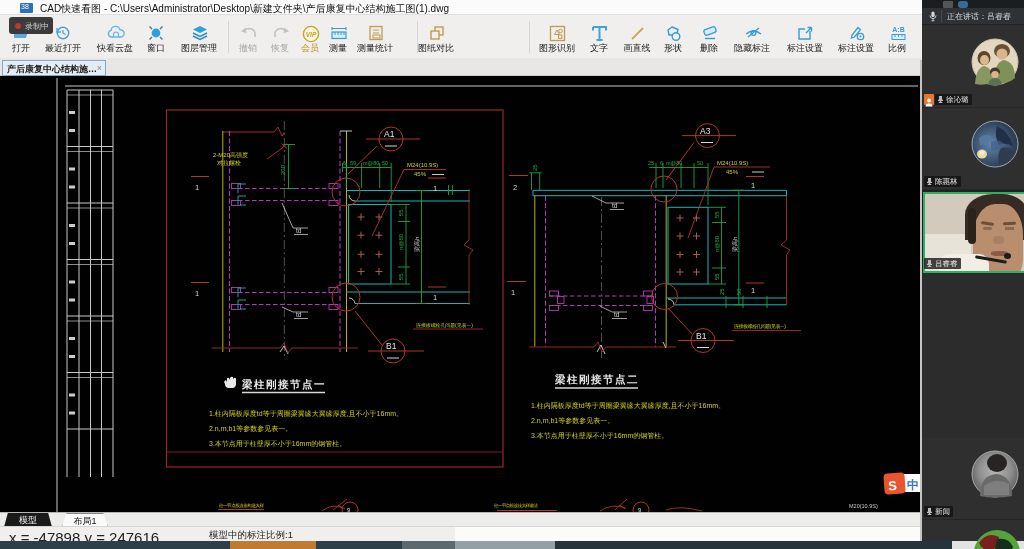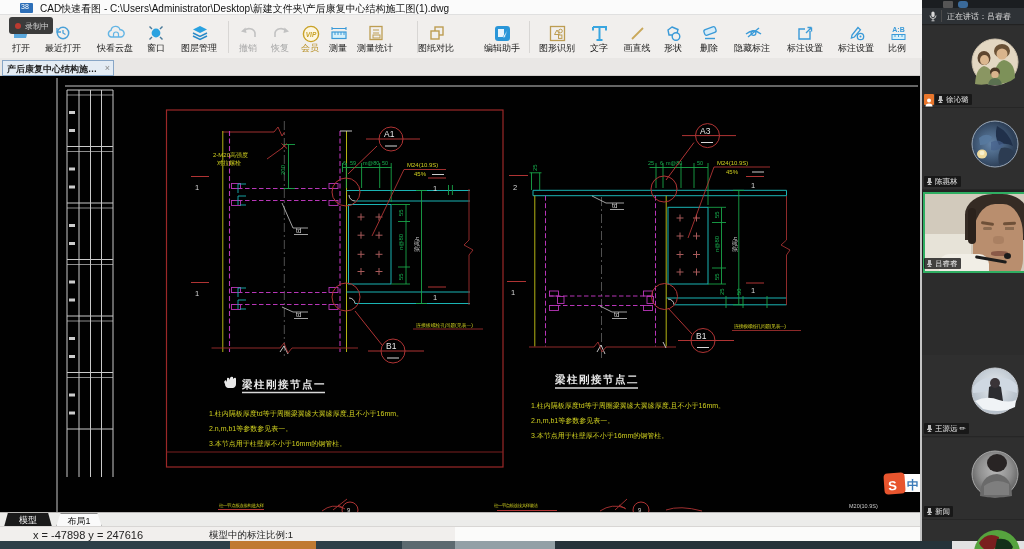--- a/index.html
+++ b/index.html
@@ -18,34 +18,34 @@
 .titem .lb { position:absolute; left:50%; transform:translateX(-50%); top:27px; font-size:9px; color:#1a1a1a; white-space:nowrap; }
 .titem .lb.dis { color:#a8a8a8; }
 .titem .lb.gold { color:#b8912a; }
 .tsep { position:absolute; top:6px; width:1px; height:32px; background:#d8d6d4; }
 
 #recbadge { position:absolute; left:9px; top:17px; width:44px; height:17px; background:#3b3b3b; border-radius:3px; z-index:30; }
 #recbadge .dot { position:absolute; left:6px; top:6px; width:6px; height:6px; border-radius:50%; background:#bb3a30; }
 #recbadge .t { position:absolute; left:16px; top:4px; font-size:8px; color:#cccccc;text-align:center; }
 
 #doctabs { position:absolute; left:0; top:58px; width:922px; height:18px; background:#e9e7e5; border-bottom:1px solid #d0cecc; }
-#doctab { position:absolute; left:2px; top:2px; width:112px; height:16px; background:#e4ecf4; border:1px solid #88a6c6; }
+#doctab { position:absolute; left:2px; top:2px; width:104px; height:16px; background:#e4ecf4; border:1px solid #88a6c6; }
 #doctab .t { position:absolute; left:4px; top:2px; font-size:9px; font-weight:bold; color:#222; white-space:nowrap; }
 #doctab .x { position:absolute; right:3px; top:2px; font-size:9px; color:#888; }
 #doctab .under { position:absolute; left:-2px; top:15px; width:128px; height:3px; background:#2a5a9c; }
 
 #canvas { position:absolute; left:0; top:76px; width:922px; height:436px; background:#010101; overflow:hidden; }
 
 #modeltabs { position:absolute; left:0; top:512px; width:922px; height:14px; background:#ececea; border-top:1px solid #b8b6b4; }
 .mtab { position:absolute; top:0px; height:14px; font-size:9px; line-height:14px; text-align:center; }
 #mtab1 { left:4px; width:48px; background:#1a1a1a; color:#f0f0f0; clip-path:polygon(8% 0,92% 0,100% 100%,0 100%); }
-#mtab2 { left:56px; width:46px; background:#fafafa; color:#111; clip-path:polygon(10% 0,90% 0,100% 100%,0 100%); border:1px solid #888; }
+#mtab2 { left:62px; width:46px; background:#fafafa; color:#111; clip-path:polygon(10% 0,90% 0,100% 100%,0 100%); border:1px solid #888; }
 
 #statusbar { position:absolute; left:0; top:526px; width:922px; height:15px; background:#f1efed; border-top:1px solid #d8d6d4; }
-#statusbar .xy { position:absolute; left:9px; top:2px; font-size:11px; color:#222; font-family:"Liberation Sans",sans-serif;margin-left:24px; }
+#statusbar .xy { position:absolute; left:9px; top:2px; font-size:15px; color:#222; font-family:"Liberation Sans",sans-serif; }
 #statusbar .sc { position:absolute; left:209px; top:2px; font-size:9.5px; color:#222; }
 #statusbar .wh { position:absolute; left:455px; top:0; width:467px; height:14px; background:#fbfbfa; }
 
 #bstrip { position:absolute; left:0; top:541px; width:1024px; height:8px; background:#2d3f48; z-index:40; }
 #bstrip .o { position:absolute; left:230px; top:0; width:86px; height:8px; background:#c07a32; }
 #bstrip .g1 { position:absolute; left:402px; top:0; width:53px; height:8px; background:#5c6a70; }
 #bstrip .g2 { position:absolute; left:455px; top:0; width:100px; height:8px; background:#93a0a6; }
 #bstrip .d2 { position:absolute; left:555px; top:0; width:397px; height:8px; background:#26333a; }
 #bstrip .lt { position:absolute; left:952px; top:0; width:72px; height:8px; background:#e2e2e2; }
 
@@ -145,28 +145,20 @@
           </svg></div>
         <div class="lb">测量统计</div>
       </div>
     <div class="tsep" style="left:417px"></div>
     <div class="titem" style="left:401px">
         <div class="ic"><svg width="18" height="16" viewBox="0 0 18 16">
             <rect x="7" y="2" width="8" height="8" fill="none" stroke="#bd9d52" stroke-width="1.4"></rect>
             <rect x="3" y="6" width="8" height="8" fill="#f1efed" stroke="#bd9d52" stroke-width="1.4"></rect>
           </svg></div>
         <div class="lb">图纸对比</div>
-      </div>
-    <div class="titem" style="left:467px">
-        <div class="ic"><svg width="17" height="17" viewBox="0 0 17 17">
-            <rect x="1" y="1" width="15" height="15" rx="3" fill="#2a96d8"></rect>
-            <rect x="4" y="4" width="6" height="8" fill="#e8f4fc"></rect>
-            <path d="M13.5 5 L9.5 11 L9 13 L11 12.2 Z" fill="#fff" stroke="#2a96d8" stroke-width="0.6"></path>
-          </svg></div>
-        <div class="lb">编辑助手</div>
       </div>
     <div class="tsep" style="left:529px"></div>
     <div class="titem" style="left:522px">
         <div class="ic"><svg width="17" height="17" viewBox="0 0 17 17">
             <rect x="1.5" y="1.5" width="14" height="14" fill="none" stroke="#bd9d52" stroke-width="1.3"></rect>
             <path d="M5.5 9.5 L8 5 L10.5 9.5 Z" fill="none" stroke="#bd9d52" stroke-width="1"></path>
             <circle cx="11.5" cy="6" r="1.8" fill="none" stroke="#bd9d52" stroke-width="1"></circle>
             <rect x="9.5" y="10" width="3.4" height="3.4" fill="none" stroke="#bd9d52" stroke-width="1"></rect>
           </svg></div>
         <div class="lb">图形识别</div>
@@ -691,36 +683,20 @@
       <div style="position:absolute;left:80px;top:33px;width:9px;height:2.5px;background:#8a6a50"></div>
       <div style="position:absolute;left:68px;top:42px;width:11px;height:8px;background:#aa8062;border-radius:40%"></div>
       <div style="position:absolute;left:66px;top:57px;width:17px;height:4.5px;background:#8a5a48;border-radius:40%"></div>
       <div style="position:absolute;left:43px;top:14px;width:8px;height:36px;background:#2b221c;border-radius:4px"></div>
       <div style="position:absolute;left:14px;top:60px;width:50px;height:20px;background:#f1eee6;border-radius:10px 10px 0 0"></div>
       <div style="position:absolute;left:50px;top:64px;width:32px;height:2.5px;background:#1c1c1c;transform:rotate(10deg);border-radius:2px"></div>
       <div style="position:absolute;left:79px;top:59px;width:7px;height:6px;background:#1c1c1c;border-radius:50%"></div>
     </div>
     <div class="nlabel">吕睿睿</div>
   </div>
-  <div class="cell" style="top:355px">
-    <svg class="avwrap" width="48" height="48" viewBox="0 0 48 48">
-      <defs>
-          <radialGradient id="sn" cx="0.5" cy="0.4">
-            <stop offset="0" stop-color="#e8ecf0"></stop>
-            <stop offset="1" stop-color="#b8c2cc"></stop>
-          </radialGradient>
-        </defs>
-      <circle cx="24" cy="24" r="23" fill="url(#sn)" stroke="#c8ccd2" stroke-width="1"></circle>
-      <path d="M2 20 Q12 8 24 12 Q36 8 46 18 L46 26 Q30 20 16 24 Q8 26 2 26 Z" fill="#cfd8e2"></path>
-      <path d="M18 20 Q24 16 30 20 L32 34 Q24 40 17 34 Z" fill="#2c2c30"></path>
-      <circle cx="24" cy="16" r="5" fill="#3a3438"></circle>
-      <path d="M4 34 Q16 28 28 33 Q38 36 45 33 L44 40 Q30 47 12 42 Z" fill="#f0f3f6"></path>
-    </svg>
-    <div class="nlabel">王源远 ✏</div>
-  </div>
   <div class="cell" style="top:438px">
     <svg class="avwrap" width="48" height="48" viewBox="0 0 48 48">
       <defs>
           <radialGradient id="gr" cx="0.5" cy="0.42">
             <stop offset="0" stop-color="#b8b8b8"></stop>
             <stop offset="0.7" stop-color="#8e8e8e"></stop>
             <stop offset="1" stop-color="#6e6e6e"></stop>
           </radialGradient>
         </defs>
       <circle cx="24" cy="24" r="23" fill="url(#gr)" stroke="#a8a8a8" stroke-width="1"></circle>

